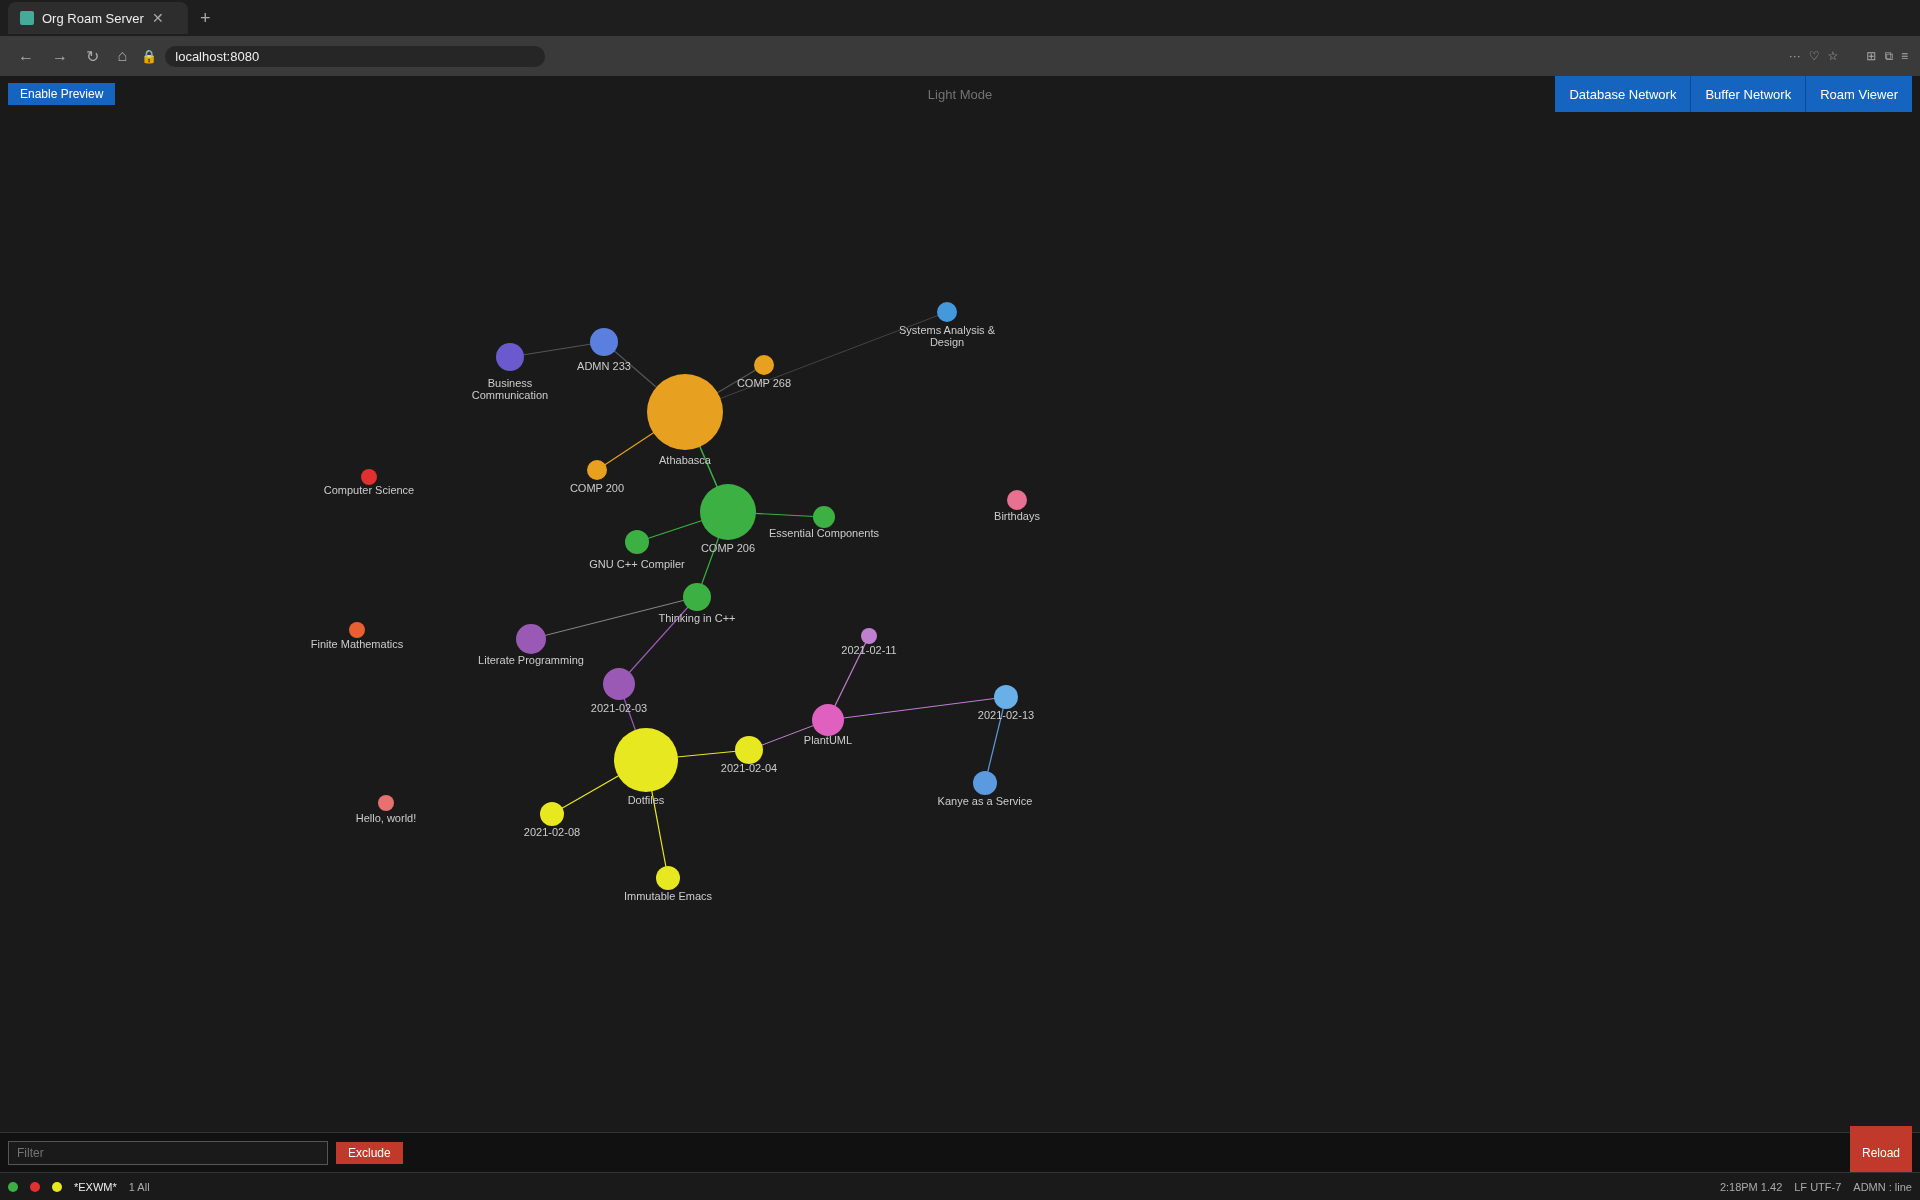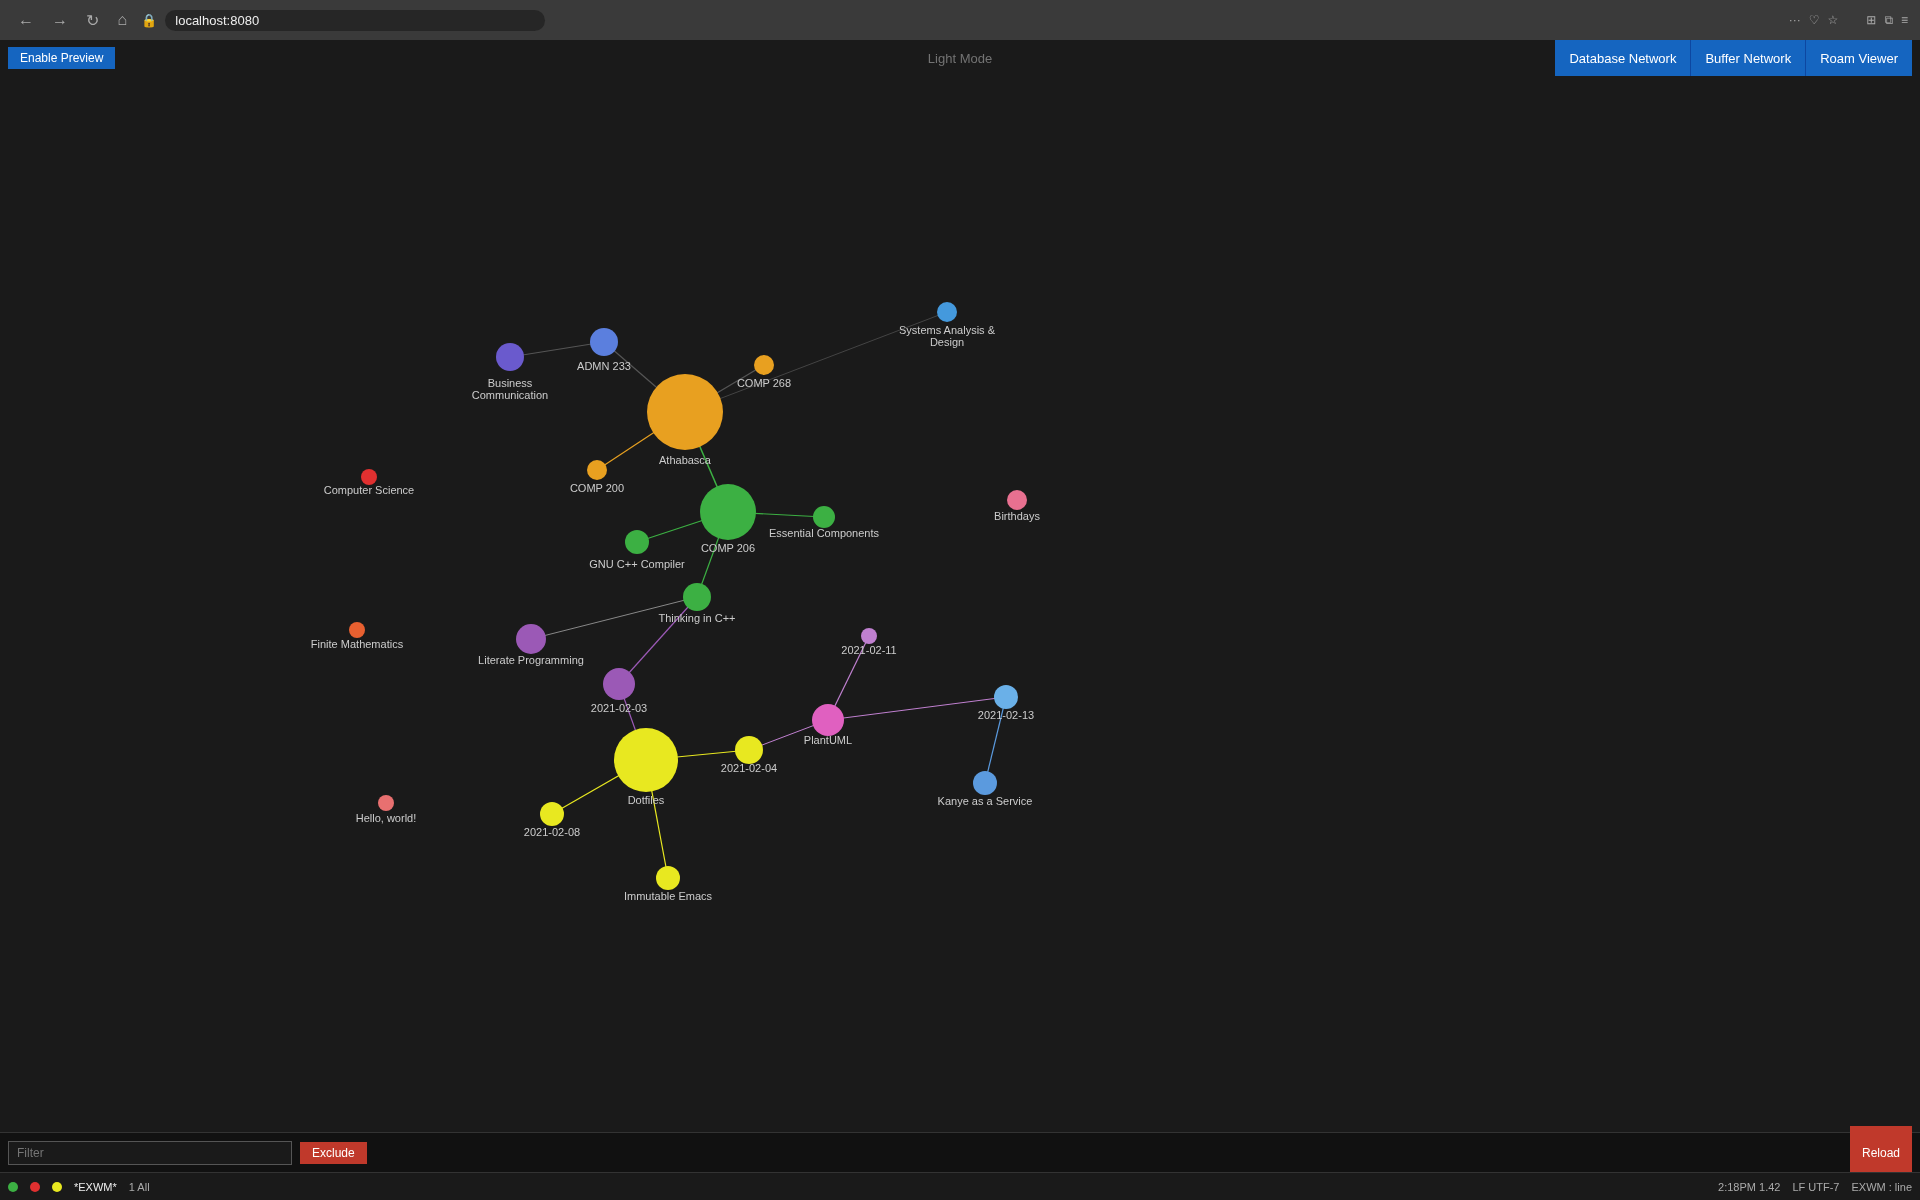--- a/index.html
+++ b/index.html
@@ -39,20 +39,28 @@
     
     #status-bar { position: absolute; bottom: 0; left: 0; right: 0; height: 28px; background: #1a1a1a; border-top: 1px solid #333; display: flex; align-items: center; padding: 0 8px; gap: 16px; font-size: 11px; color: #aaa; }
 
     
     .node-label { font-size: 11px; fill: #ccc; text-anchor: middle; }
   </style>
 </head>
 <body>
 
 <div id="browser-chrome">
+  <div id="tab-bar">
+    <div id="tab">
+      <span style="width:14px;height:14px;background:#4a9;border-radius:2px;display:inline-block;"></span>
+      <span id="tab-title">Org Roam Server</span>
+      <span id="tab-close">✕</span>
+    </div>
+    <span id="new-tab">+</span>
+  </div>
   <div id="address-bar">
     <div id="nav-buttons">
       <span class="nav-btn">←</span>
       <span class="nav-btn">→</span>
       <span class="nav-btn">↻</span>
       <span class="nav-btn">⌂</span>
     </div>
     <span style="color:#aaa;font-size:13px;">🔒</span>
     <input id="address-input" type="text" style="background: rgb(38, 38, 38); border: none; color: rgb(238, 238, 238); font-size: 13px; padding: 3px 10px; border-radius: 14px; width: 380px; outline: none;" value="localhost:8080">
     <div id="browser-actions">
@@ -194,27 +202,27 @@
       <text class="node-label" x="552" y="724" fill="#ccc" font-size="11" text-anchor="middle">2021-02-08</text>
 
       <circle cx="668" cy="766" r="12" fill="#e8e820"></circle>
       <text class="node-label" x="668" y="788" fill="#ccc" font-size="11" text-anchor="middle">Immutable Emacs</text>
 
     </g>
   </svg>
 </div>
 
 <div id="bottom-bar" style="position:absolute;bottom:28px;left:0;right:0;height:40px;background:#111;display:flex;align-items:center;padding:0 8px;gap:8px;border-top:1px solid #333;">
-  <input id="filter-input" type="text" style="background: rgb(26, 26, 26); border: 1px solid rgb(85, 85, 85); color: rgb(204, 204, 204); padding: 4px 8px; width: 284px; font-size: 12px; outline: none;" placeholder="Filter">
+  <input id="filter-input" type="text" style="background: rgb(26, 26, 26); border: 1px solid rgb(85, 85, 85); color: rgb(204, 204, 204); padding: 4px 8px; width: 320px; font-size: 12px; outline: none;" placeholder="Filter">
   <button id="exclude-btn" style="background:#c0392b;color:white;border:none;padding:4px 12px;cursor:pointer;font-size:12px;">Exclude</button>
   <button id="reload-btn" style="background:#c0392b;color:#ffffff;border:none;padding:20px 12px;cursor:pointer;font-size:12px;margin-left:auto;">Reload</button>
 </div>
 
 <div id="status-bar" style="position:absolute;bottom:0;left:0;right:0;height:28px;background:#1a1a1a;border-top:1px solid #333;display:flex;align-items:center;padding:0 8px;gap:12px;font-size:11px;color:#aaa;">
   <span style="width:10px;height:10px;border-radius:50%;background:#3cb043;display:inline-block;"></span>
   <span style="width:10px;height:10px;border-radius:50%;background:#e03030;display:inline-block;"></span>
   <span style="width:10px;height:10px;border-radius:50%;background:#e8e820;display:inline-block;"></span>
   <span style="color:#eee;">*EXWM*</span>
   <span>1 All</span>
   <span style="margin-left:auto;">2:18PM 1.42</span>
   <span>LF UTF-7</span>
-  <span>EXWM : line</span>
+  <span>ADMN : line</span>
 </div>
 
 </body></html>

